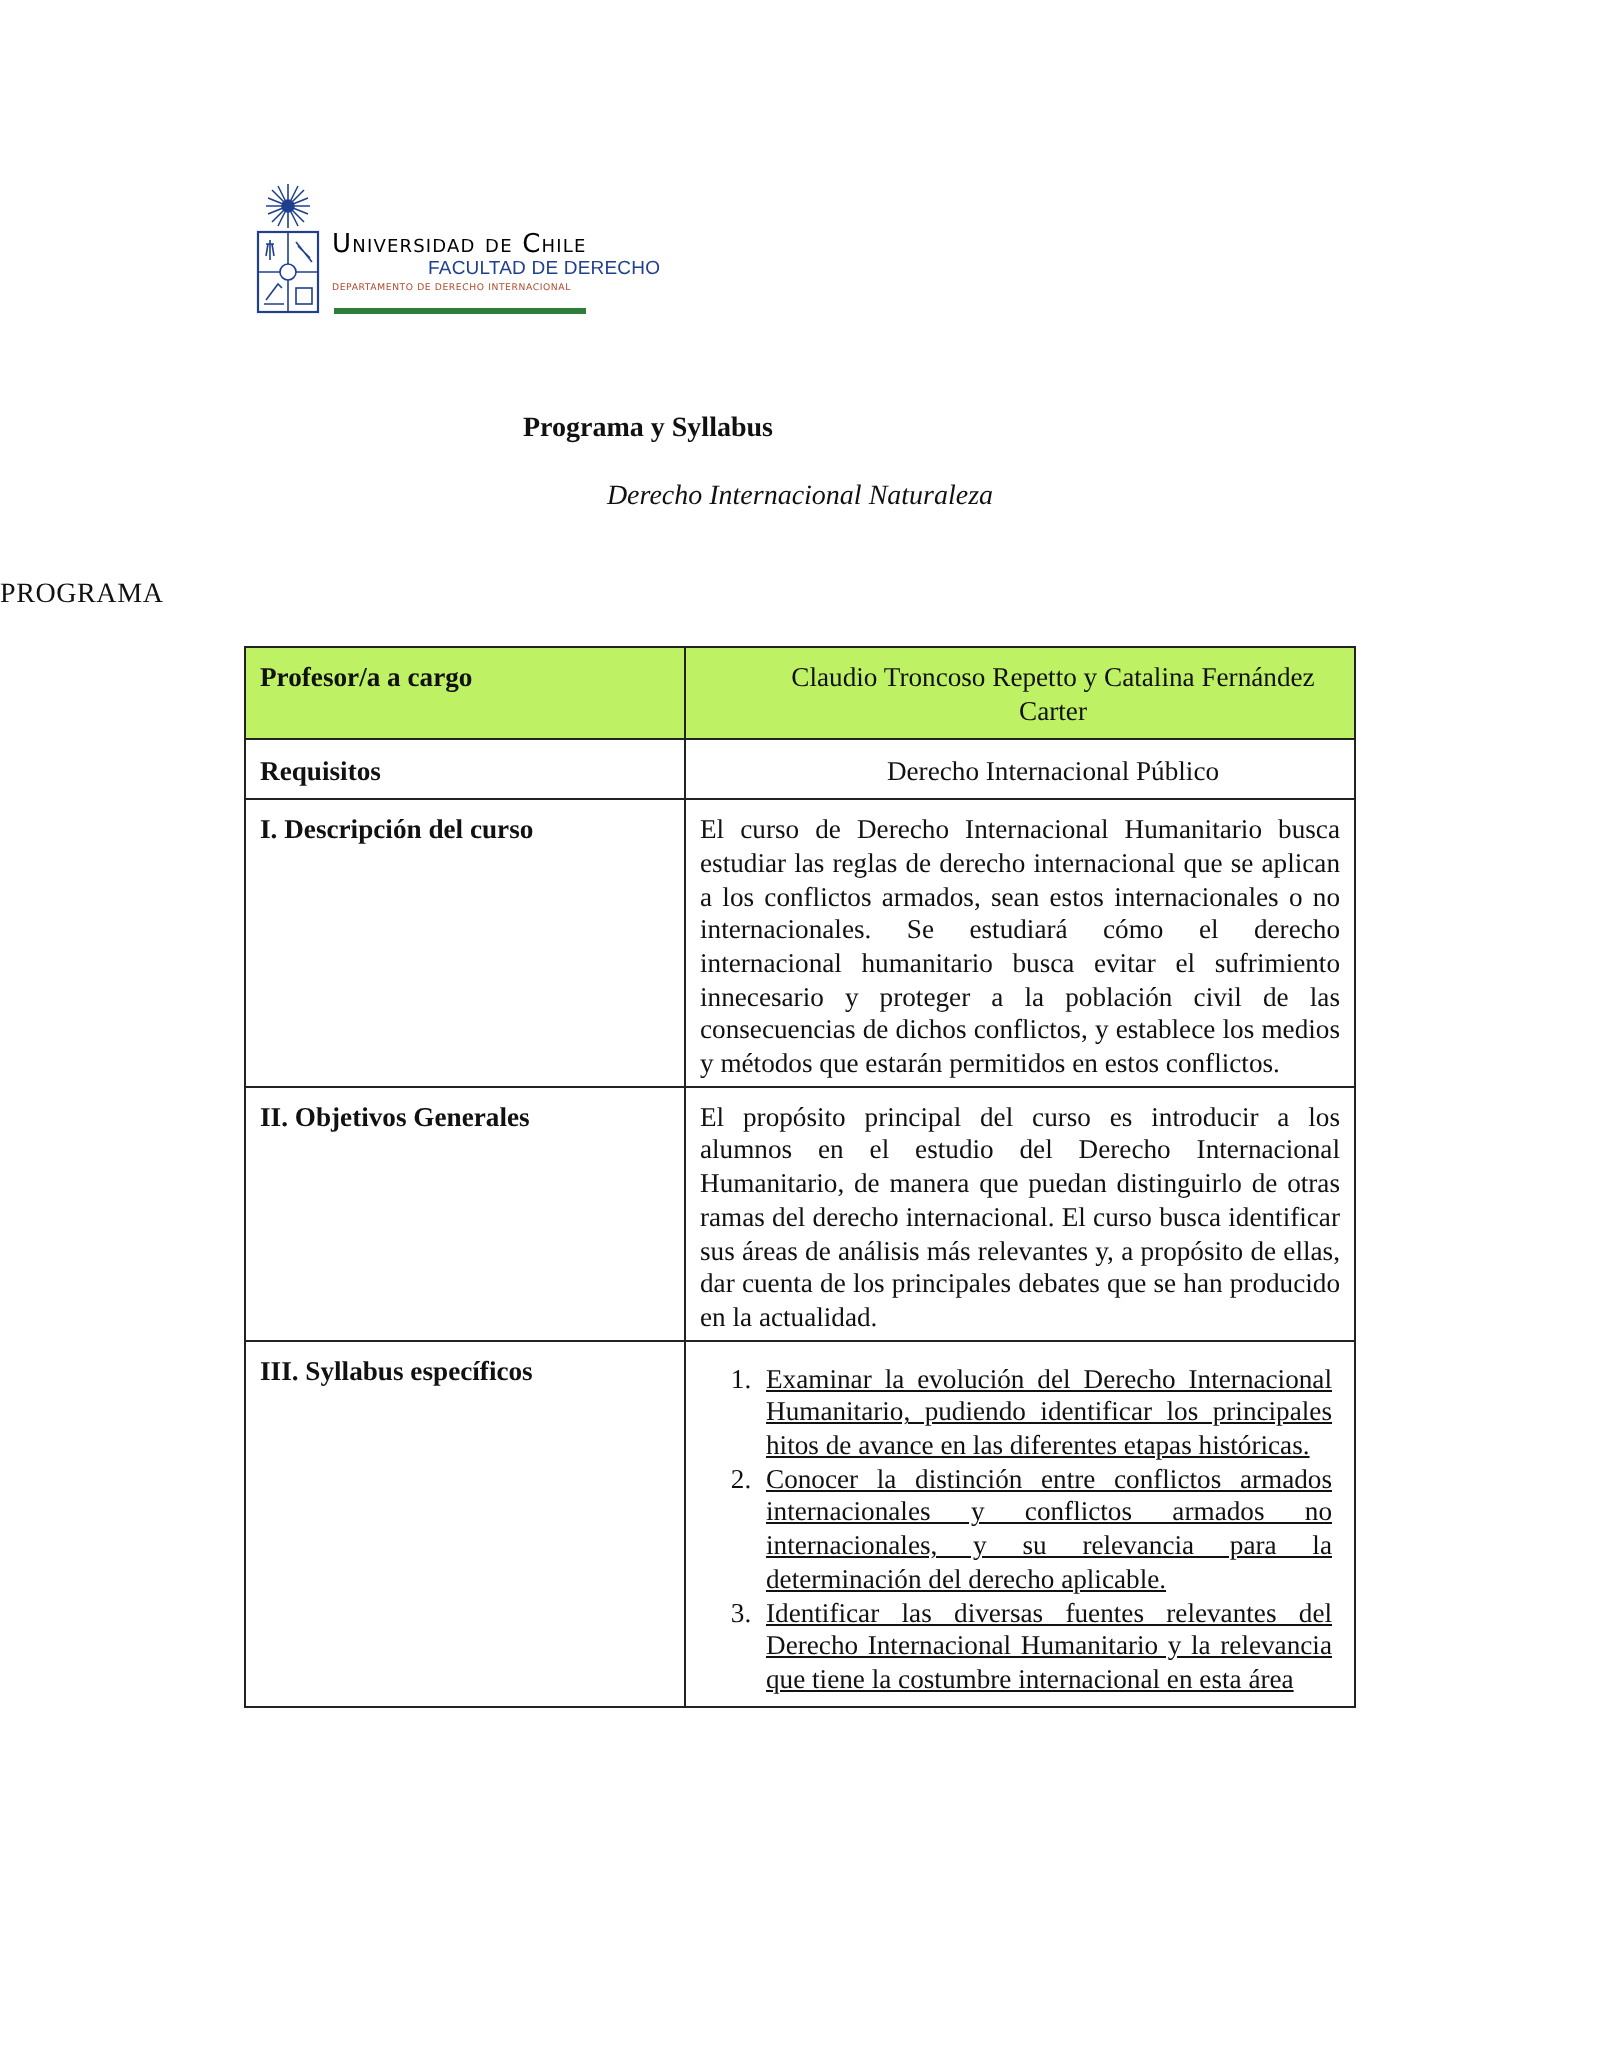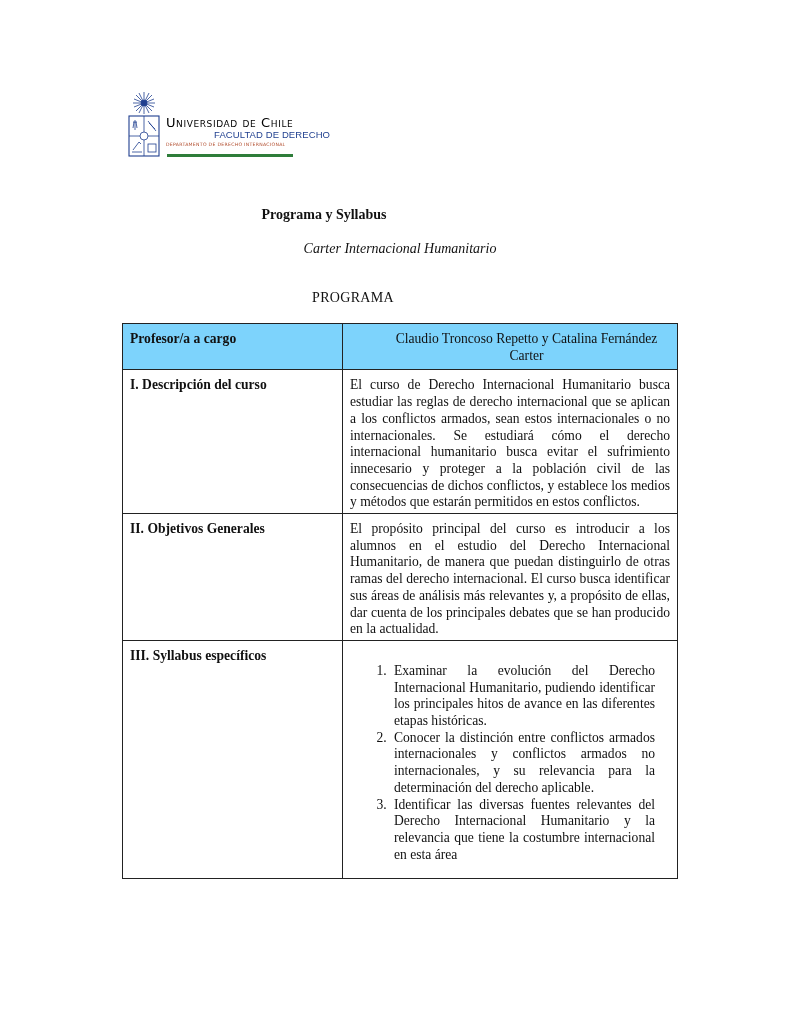--- a/index.html
+++ b/index.html
@@ -17,38 +17,38 @@
     .fac {
       font-family: Liberation Sans, sans-serif; color: #1f3f8f; font-size: 9.5px; line-height: 12px; letter-spacing: 0.1px; padding-left: 48px;
     }
     .dep {
       font-family: "DejaVu Sans", sans-serif; color: #b04a2a; font-size: 4.6px; line-height: 8px; letter-spacing: 0.3px;
     }
     .greenbar { position: absolute; left: 43px; top: 62px; width: 126px; height: 3px; background: #2e7d3a; }
 
     .title { position: absolute; left: 0; width: 648px; text-align: center; top: 207px; font-weight: bold; font-size: 14px; }
     .subtitle { position: absolute; left: 0; width: 800px; text-align: center; top: 241px; font-style: italic; font-size: 14px; }
-    .section { position: absolute; left: 0; width: 706px; text-align: center; top: 290px; font-size: 14px; letter-spacing: 0.3px; }
+    .section { position: absolute; left: 0; width: 706px; text-align: left; top: 290px; font-size: 14px; letter-spacing: 0.3px; }
 
     table.prog {
       position: absolute; left: 122px; top: 323px; width: 556px;
       border-collapse: collapse; font-size: 13.6px; line-height: 16.7px;
     }
     table.prog td {
       border: 1.5px solid #222; vertical-align: top; padding: 7px 7px 2px 7px;
     }
     td.label { width: 205px; font-weight: bold; }
     td.label .sub { font-weight: normal; display: block; }
-    tr.head td { background: #7dd3fc; padding-top: 7px; padding-bottom: 5px; }
+    tr.head td { background: #bef264; padding-top: 7px; padding-bottom: 5px; }
     td.value { text-align: justify; padding-right: 7px; }
     td.value.nojust { text-align: center; padding-left: 40px; }
     tr.r-nat td { height: 36px; }
     tr.r-req td { padding-top: 8px; padding-bottom: 4px; }
     tr.r-cred td { padding-top: 7px; padding-bottom: 4px; }
-    ol.objs { margin: 15px; padding-left: 25px; }
+    ol.objs { margin: 4px; padding-left: 25px; text-decoration: underline; }
     ol.objs li { text-align: justify; padding-left: 4px; }
     tr.last td { border-bottom: 1.5px solid #222; padding-bottom: 0; }
   </style>
 </head>
 <body>
 
 <div class="logo">
   <svg class="crest" viewBox="0 0 36 66">
     <g stroke="#1f3f8f" stroke-width="0.8" fill="none">
       <circle cx="18" cy="11" r="3" fill="#1f3f8f"></circle>
@@ -72,28 +72,32 @@
   </svg>
   <div class="logo-text">
     <div class="univ">Universidad de Chile</div>
     <div class="fac">FACULTAD DE DERECHO</div>
     <div class="dep">DEPARTAMENTO DE DERECHO INTERNACIONAL</div>
   </div>
   <div class="greenbar"></div>
 </div>
 
 <div class="title">Programa y Syllabus</div>
-<div class="subtitle">Carter Internacional Humanitario</div>
+<div class="subtitle">Derecho Internacional Naturaleza</div>
 <div class="section">PROGRAMA</div>
 
 <table class="prog">
   <tbody>
       <tr class="head">
     <td class="label">Profesor/a a cargo</td>
     <td class="value nojust">Claudio Troncoso Repetto y Catalina Fernández Carter</td>
+  </tr>
+  <tr class="r-req">
+    <td class="label">Requisitos</td>
+    <td class="value nojust">Derecho Internacional Público</td>
   </tr>
   <tr>
     <td class="label">I. Descripción del curso</td>
     <td class="value">El curso de Derecho Internacional Humanitario busca estudiar las reglas de derecho internacional que se aplican a los conflictos armados, sean estos internacionales o no internacionales. Se estudiará cómo el derecho internacional humanitario busca evitar el sufrimiento innecesario y proteger a la población civil de las consecuencias de dichos conflictos, y establece los medios y métodos que estarán permitidos en estos conflictos.</td>
   </tr>
   <tr>
     <td class="label">II. Objetivos Generales</td>
     <td class="value">El propósito principal del curso es introducir a los alumnos en el estudio del Derecho Internacional Humanitario, de manera que puedan distinguirlo de otras ramas del derecho internacional. El curso busca identificar sus áreas de análisis más relevantes y, a propósito de ellas, dar cuenta de los principales debates que se han producido en la actualidad.</td>
   </tr>
   <tr class="last">

